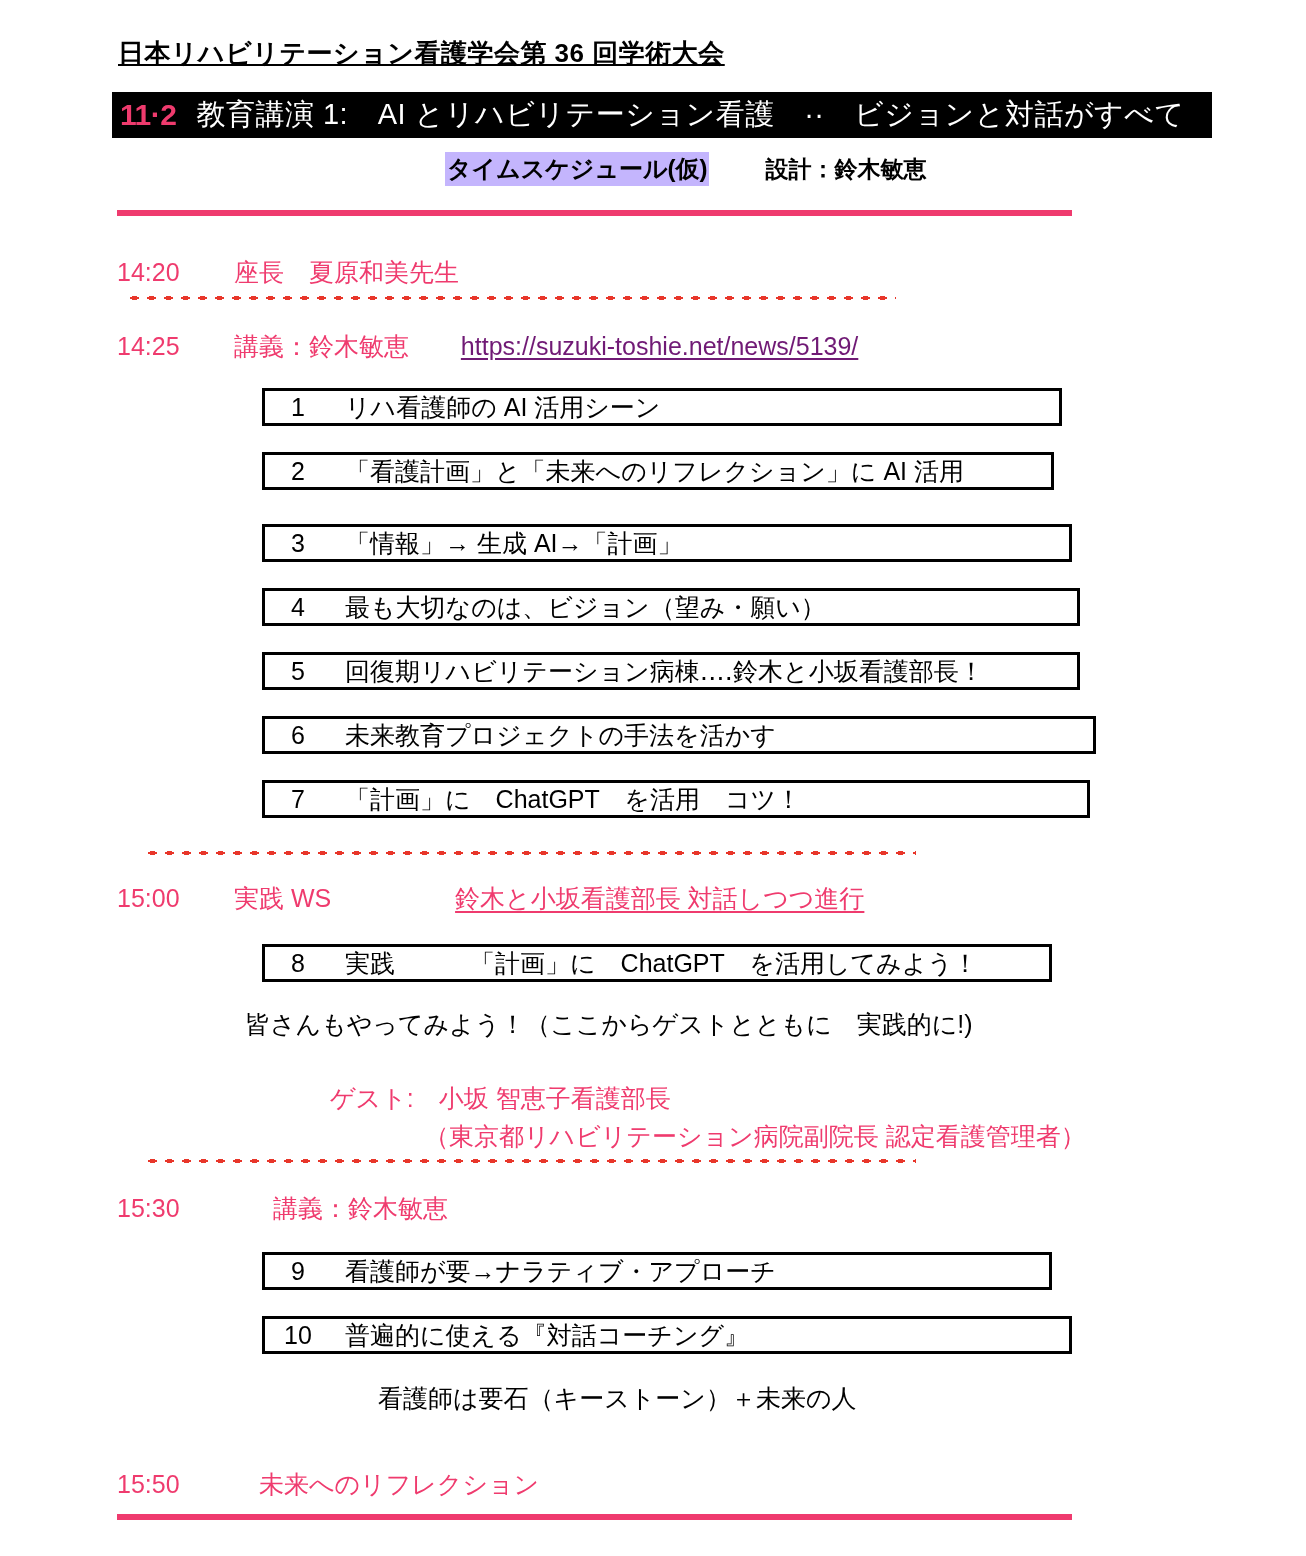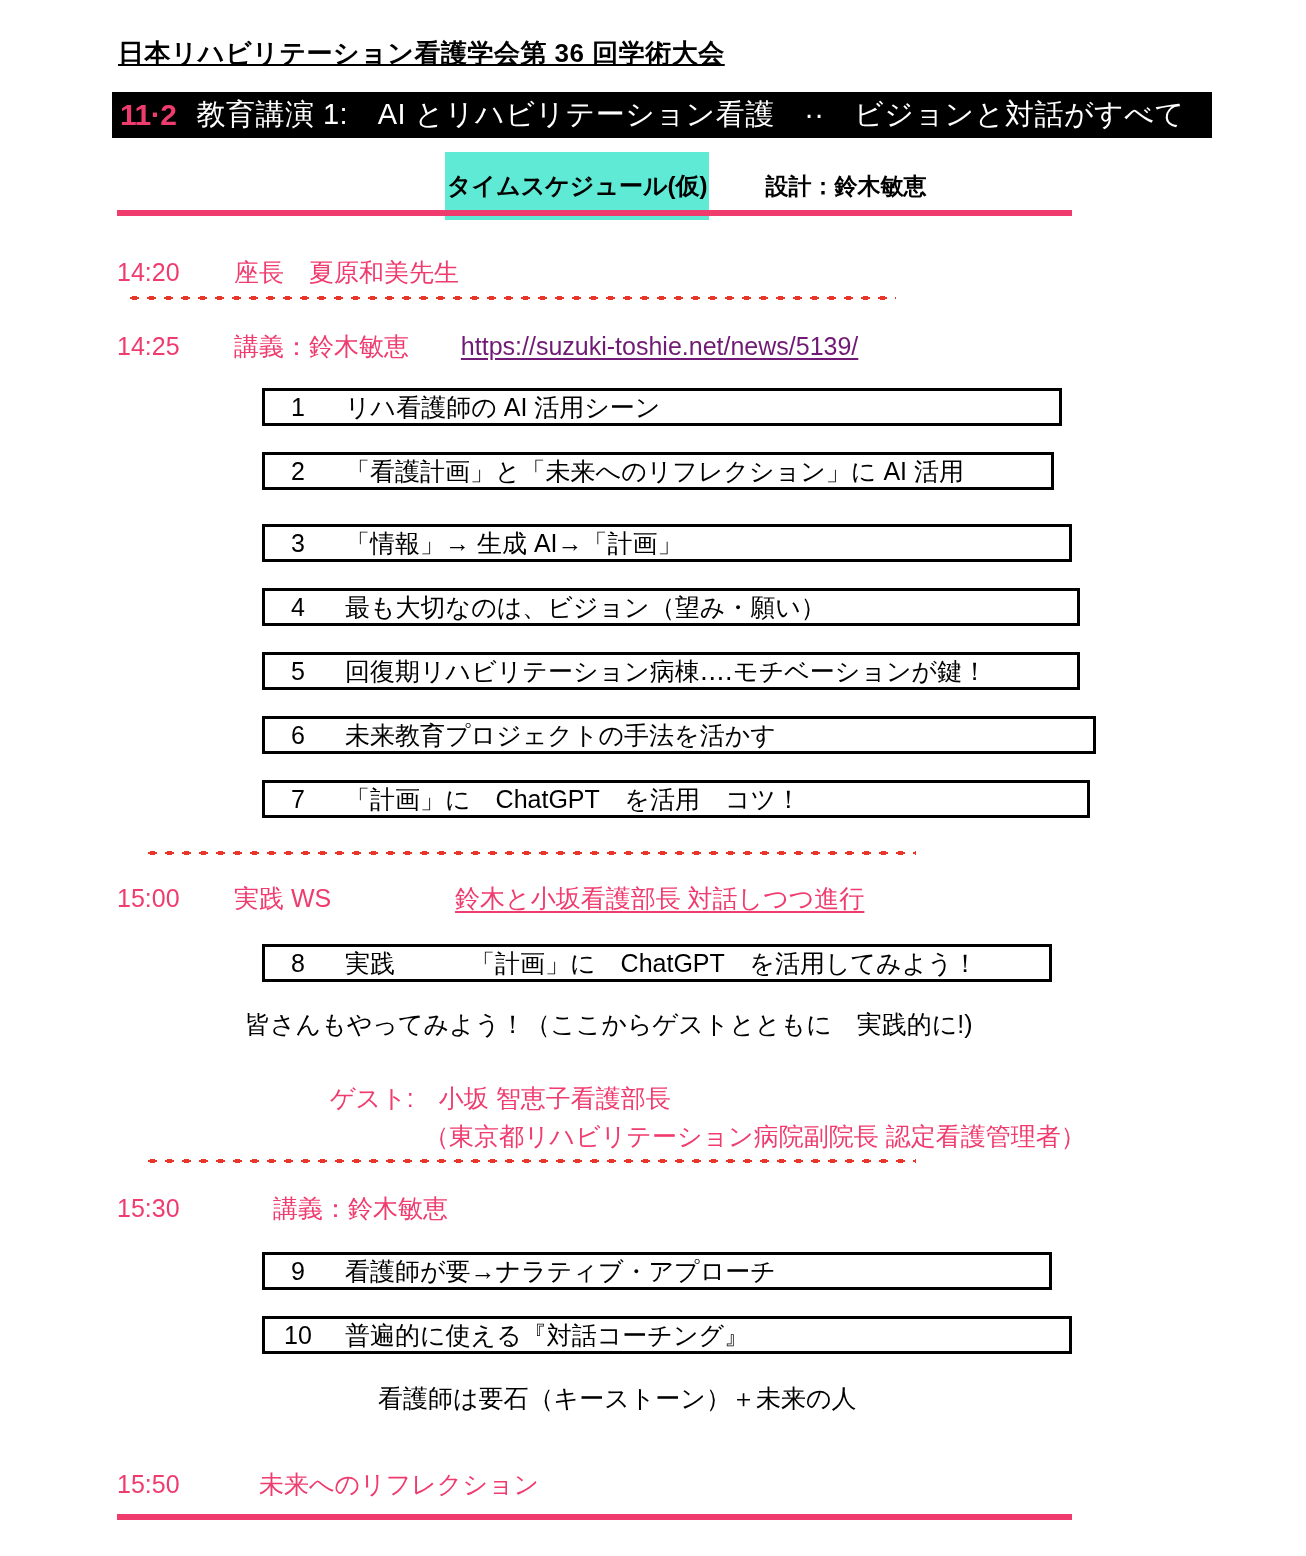--- a/index.html
+++ b/index.html
@@ -65,25 +65,25 @@
   
   .subtitle-row {
     position: absolute;
     left: 445px;
     top: 152px;
     display: flex;
     align-items: baseline;
     white-space: nowrap;
   }
   .subtitle-hl {
-    background: #5eead4;
+    background: #c4b5fd;
     color: #000000;
     font-size: 24px;
     font-weight: bold;
-    padding: 18px 2px;
+    padding: 1px 2px;
   }
   .subtitle-design {
     font-size: 23px;
     font-weight: bold;
     margin-left: 56px;
     color: #000000;
   }
 
   
   .pink-rule {
@@ -216,21 +216,21 @@
     <span class="item-text">「情報」→ 生成 AI→「計画」</span>
   </div>
 
   <div class="item-box" style="left:262px; top:588px; width:818px;">
     <span class="item-num">4</span>
     <span class="item-text">最も大切なのは、ビジョン（望み・願い）</span>
   </div>
 
   <div class="item-box" style="left:262px; top:652px; width:818px;">
     <span class="item-num">5</span>
-    <span class="item-text">回復期リハビリテーション病棟‥‥モチベーションが鍵！</span>
+    <span class="item-text">回復期リハビリテーション病棟‥‥鈴木と小坂看護部長！</span>
   </div>
 
   <div class="item-box" style="left:262px; top:716px; width:834px;">
     <span class="item-num">6</span>
     <span class="item-text">未来教育プロジェクトの手法を活かす</span>
   </div>
 
   <div class="item-box" style="left:262px; top:780px; width:828px;">
     <span class="item-num">7</span>
     <span class="item-text">「計画」に　ChatGPT　を活用　コツ！</span>

